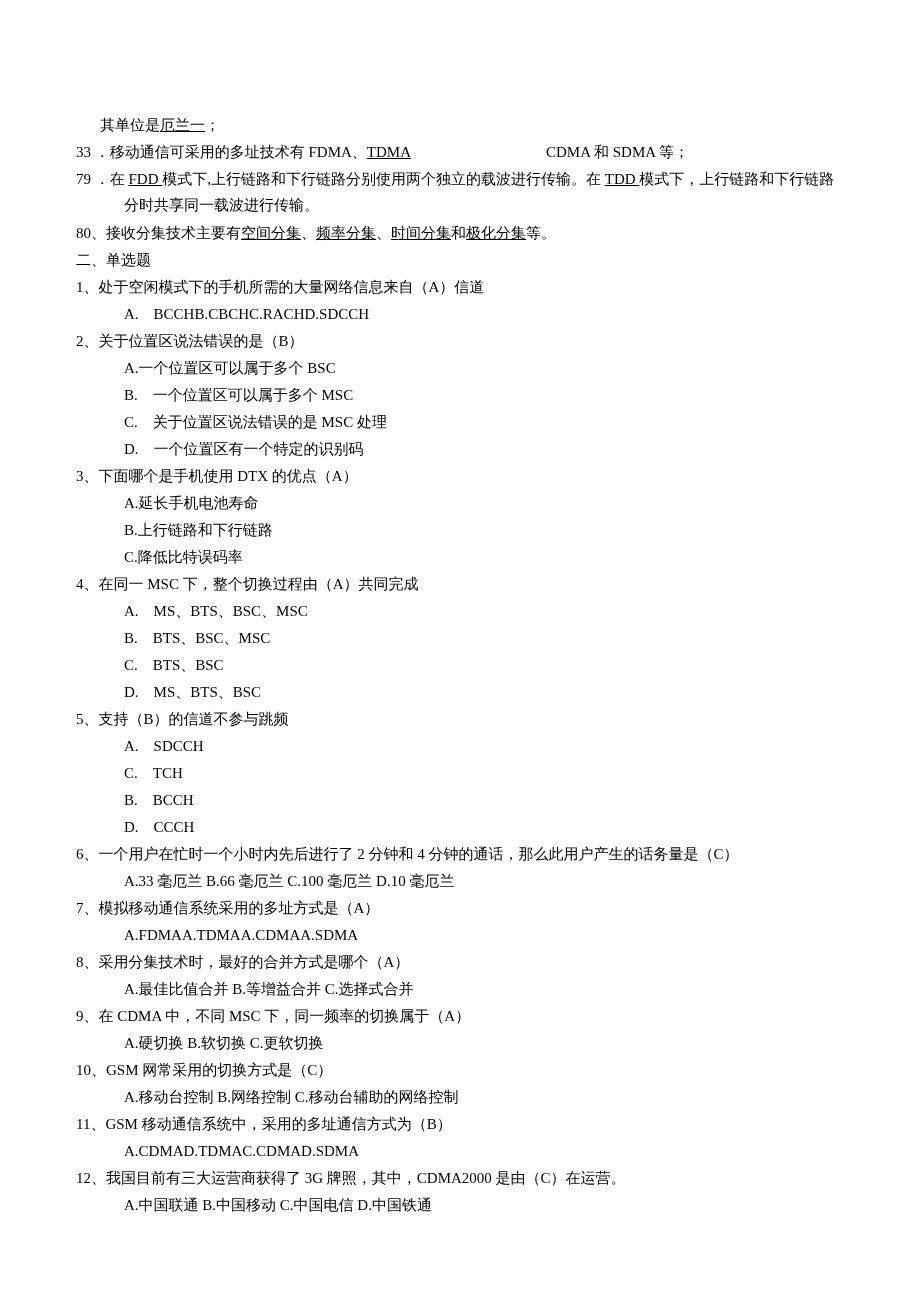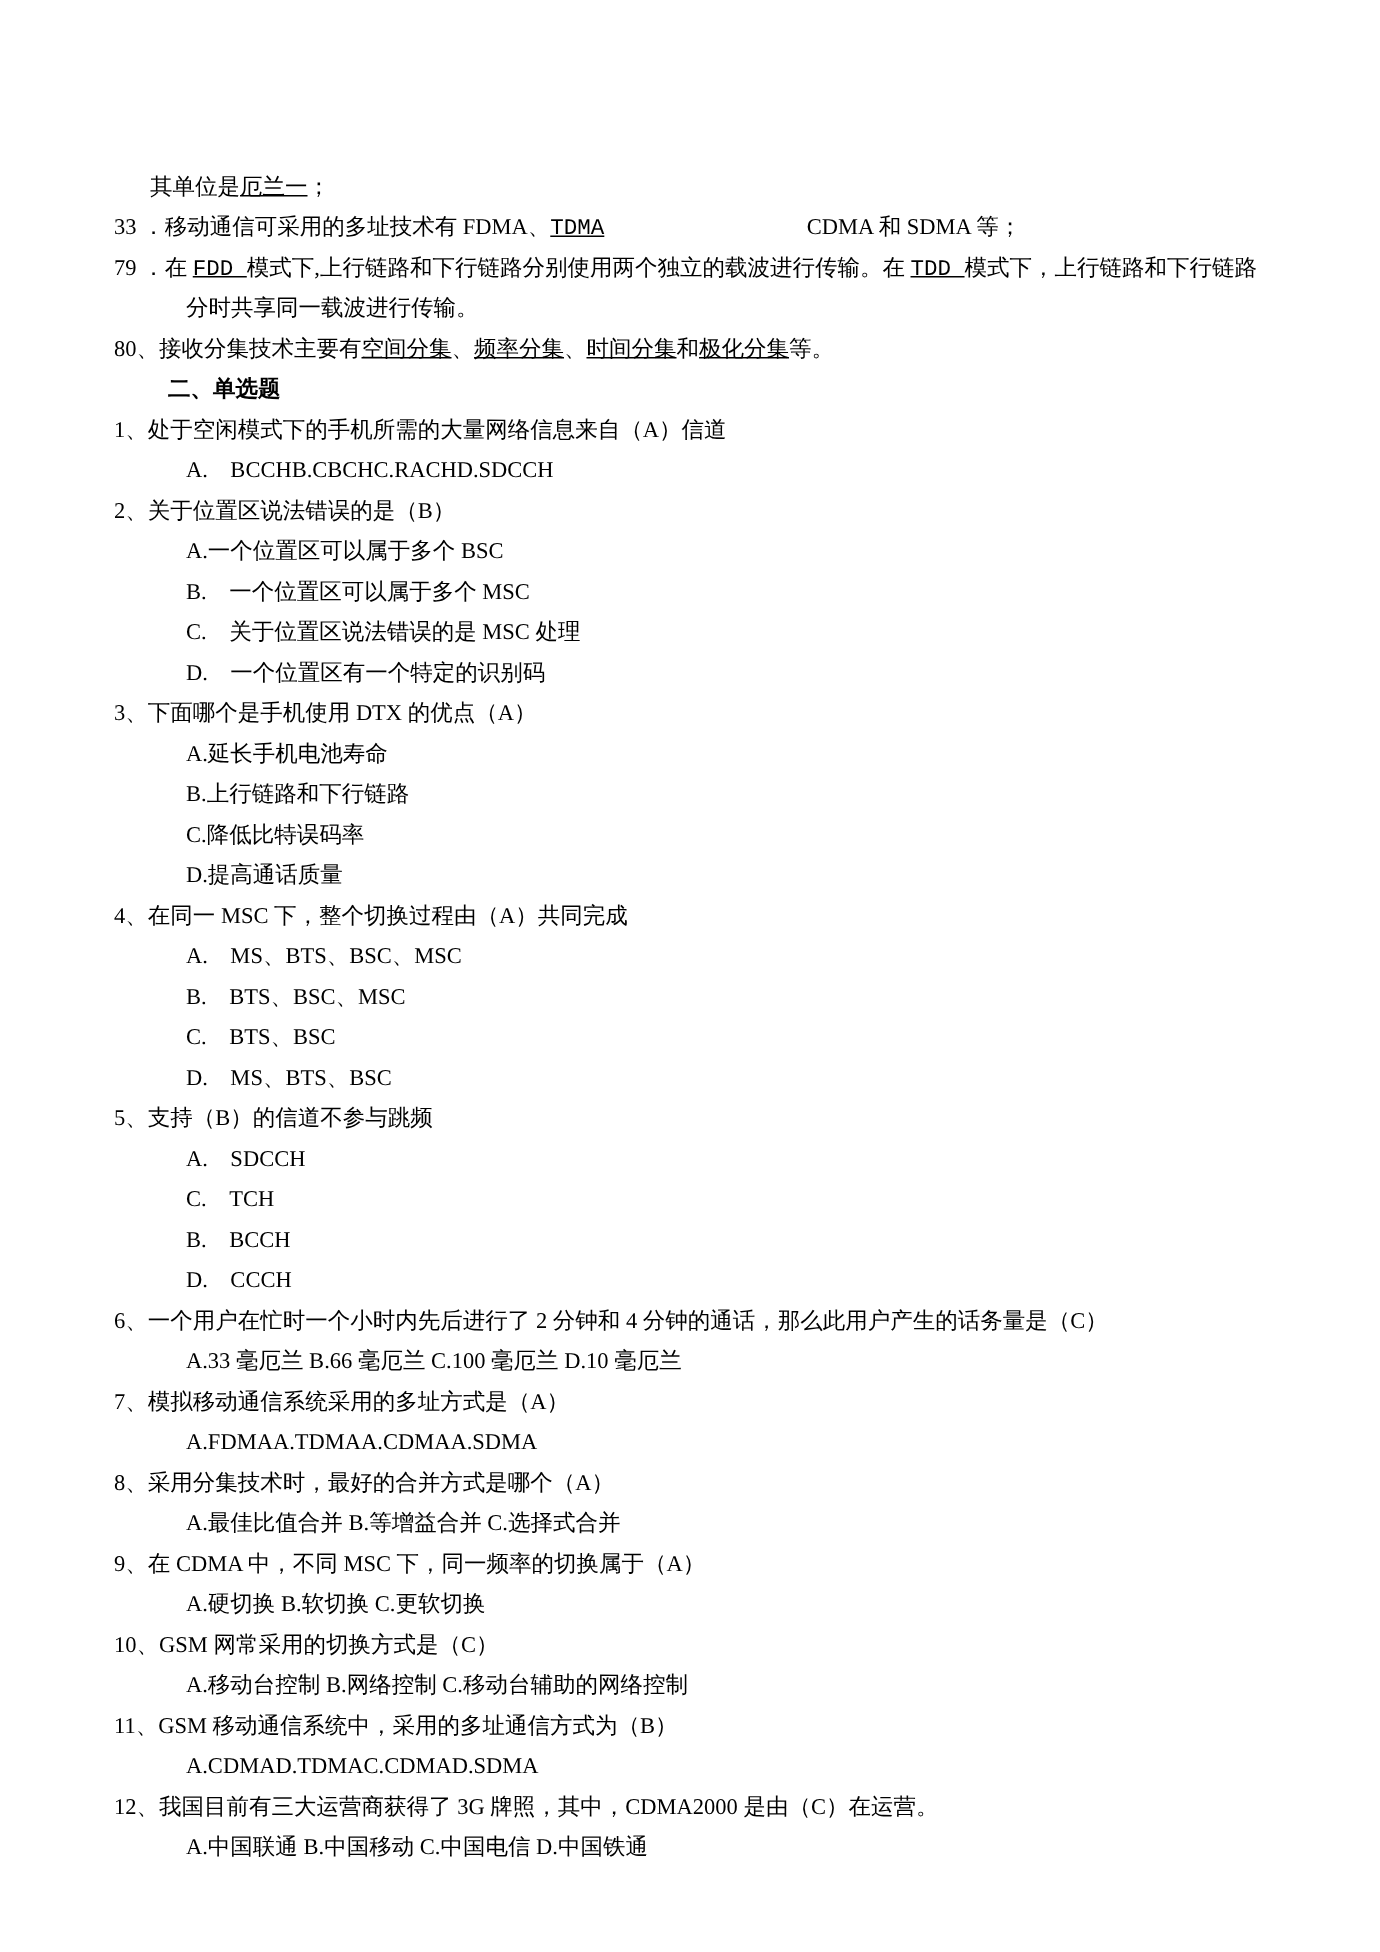--- a/index.html
+++ b/index.html
@@ -16,22 +16,22 @@
     min-height: 1301px;
     box-sizing: border-box;
     padding: 112px 76px 60px 76px;
   }
   .line {
     display: block;
   }
   .indent1 { padding-left: 1.6em; }
   .indent2 { padding-left: 3.2em; font-family: Liberation Mono, monospace; }
   .indent-opt { padding-left: 3.2em; }
-  .u { text-decoration: underline; font-family: Liberation Mono, monospace; }
-  .bold { font-weight: bold; margin-left: 36px; }
+  .u { text-decoration: underline; }
+  .bold { font-weight: normal; }
   .gap { display: inline-block; width: 9em; }
 </style>
 </head>
 <body>
 
 <div class="page">
 
   <span class="line indent1">
     <span>其单位是</span><span class="u">厄兰一</span><span>；</span>
   </span>
@@ -59,21 +59,20 @@
   <span class="line">2、关于位置区说法错误的是（B）</span>
   <span class="line indent-opt">A.一个位置区可以属于多个 BSC</span>
   <span class="line indent-opt">B.　一个位置区可以属于多个 MSC</span>
   <span class="line indent-opt">C.　关于位置区说法错误的是 MSC 处理</span>
   <span class="line indent-opt">D.　一个位置区有一个特定的识别码</span>
 
   <span class="line">3、下面哪个是手机使用 DTX 的优点（A）</span>
   <span class="line indent-opt">A.延长手机电池寿命</span>
   <span class="line indent-opt">B.上行链路和下行链路</span>
   <span class="line indent-opt">C.降低比特误码率</span>
-  <span class="line indent-opt">D.提高通话质量</span>
 
   <span class="line">4、在同一 MSC 下，整个切换过程由（A）共同完成</span>
   <span class="line indent-opt">A.　MS、BTS、BSC、MSC</span>
   <span class="line indent-opt">B.　BTS、BSC、MSC</span>
   <span class="line indent-opt">C.　BTS、BSC</span>
   <span class="line indent-opt">D.　MS、BTS、BSC</span>
 
   <span class="line">5、支持（B）的信道不参与跳频</span>
   <span class="line indent-opt">A.　SDCCH</span>
   <span class="line indent-opt">C.　TCH</span>

